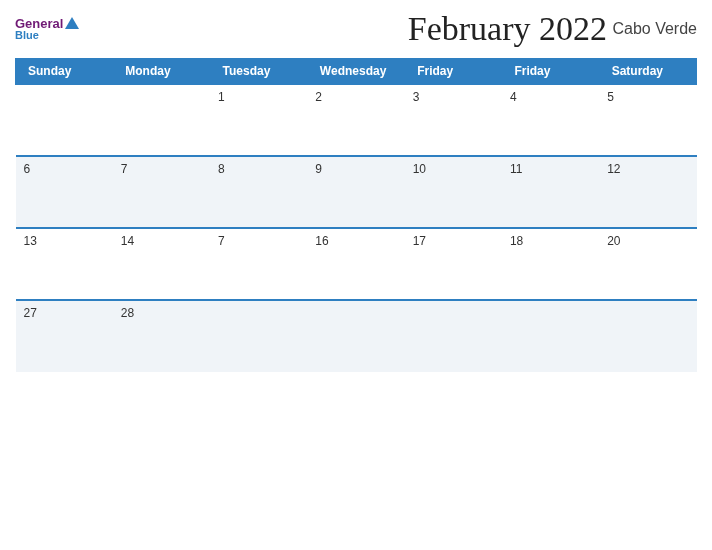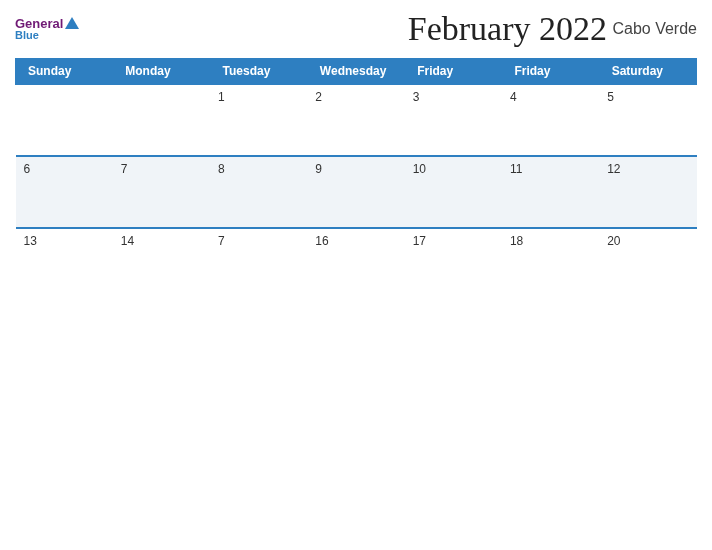--- a/index.html
+++ b/index.html
@@ -156,15 +156,24 @@
         </tr>
         <tr>
           <td><span class="day-number">13</span></td>
           <td><span class="day-number">14</span></td>
           <td><span class="day-number">7</span></td>
           <td><span class="day-number">16</span></td>
           <td><span class="day-number">17</span></td>
           <td><span class="day-number">18</span></td>
           <td><span class="day-number">20</span></td>
         </tr>
+        <tr>
+          <td><span class="day-number">27</span></td>
+          <td><span class="day-number">28</span></td>
+          <td class="empty-cell"></td>
+          <td class="empty-cell"></td>
+          <td class="empty-cell"></td>
+          <td class="empty-cell"></td>
+          <td class="empty-cell"></td>
+        </tr>
       </tbody>
   </table>
 </div>
 
 </body></html>

